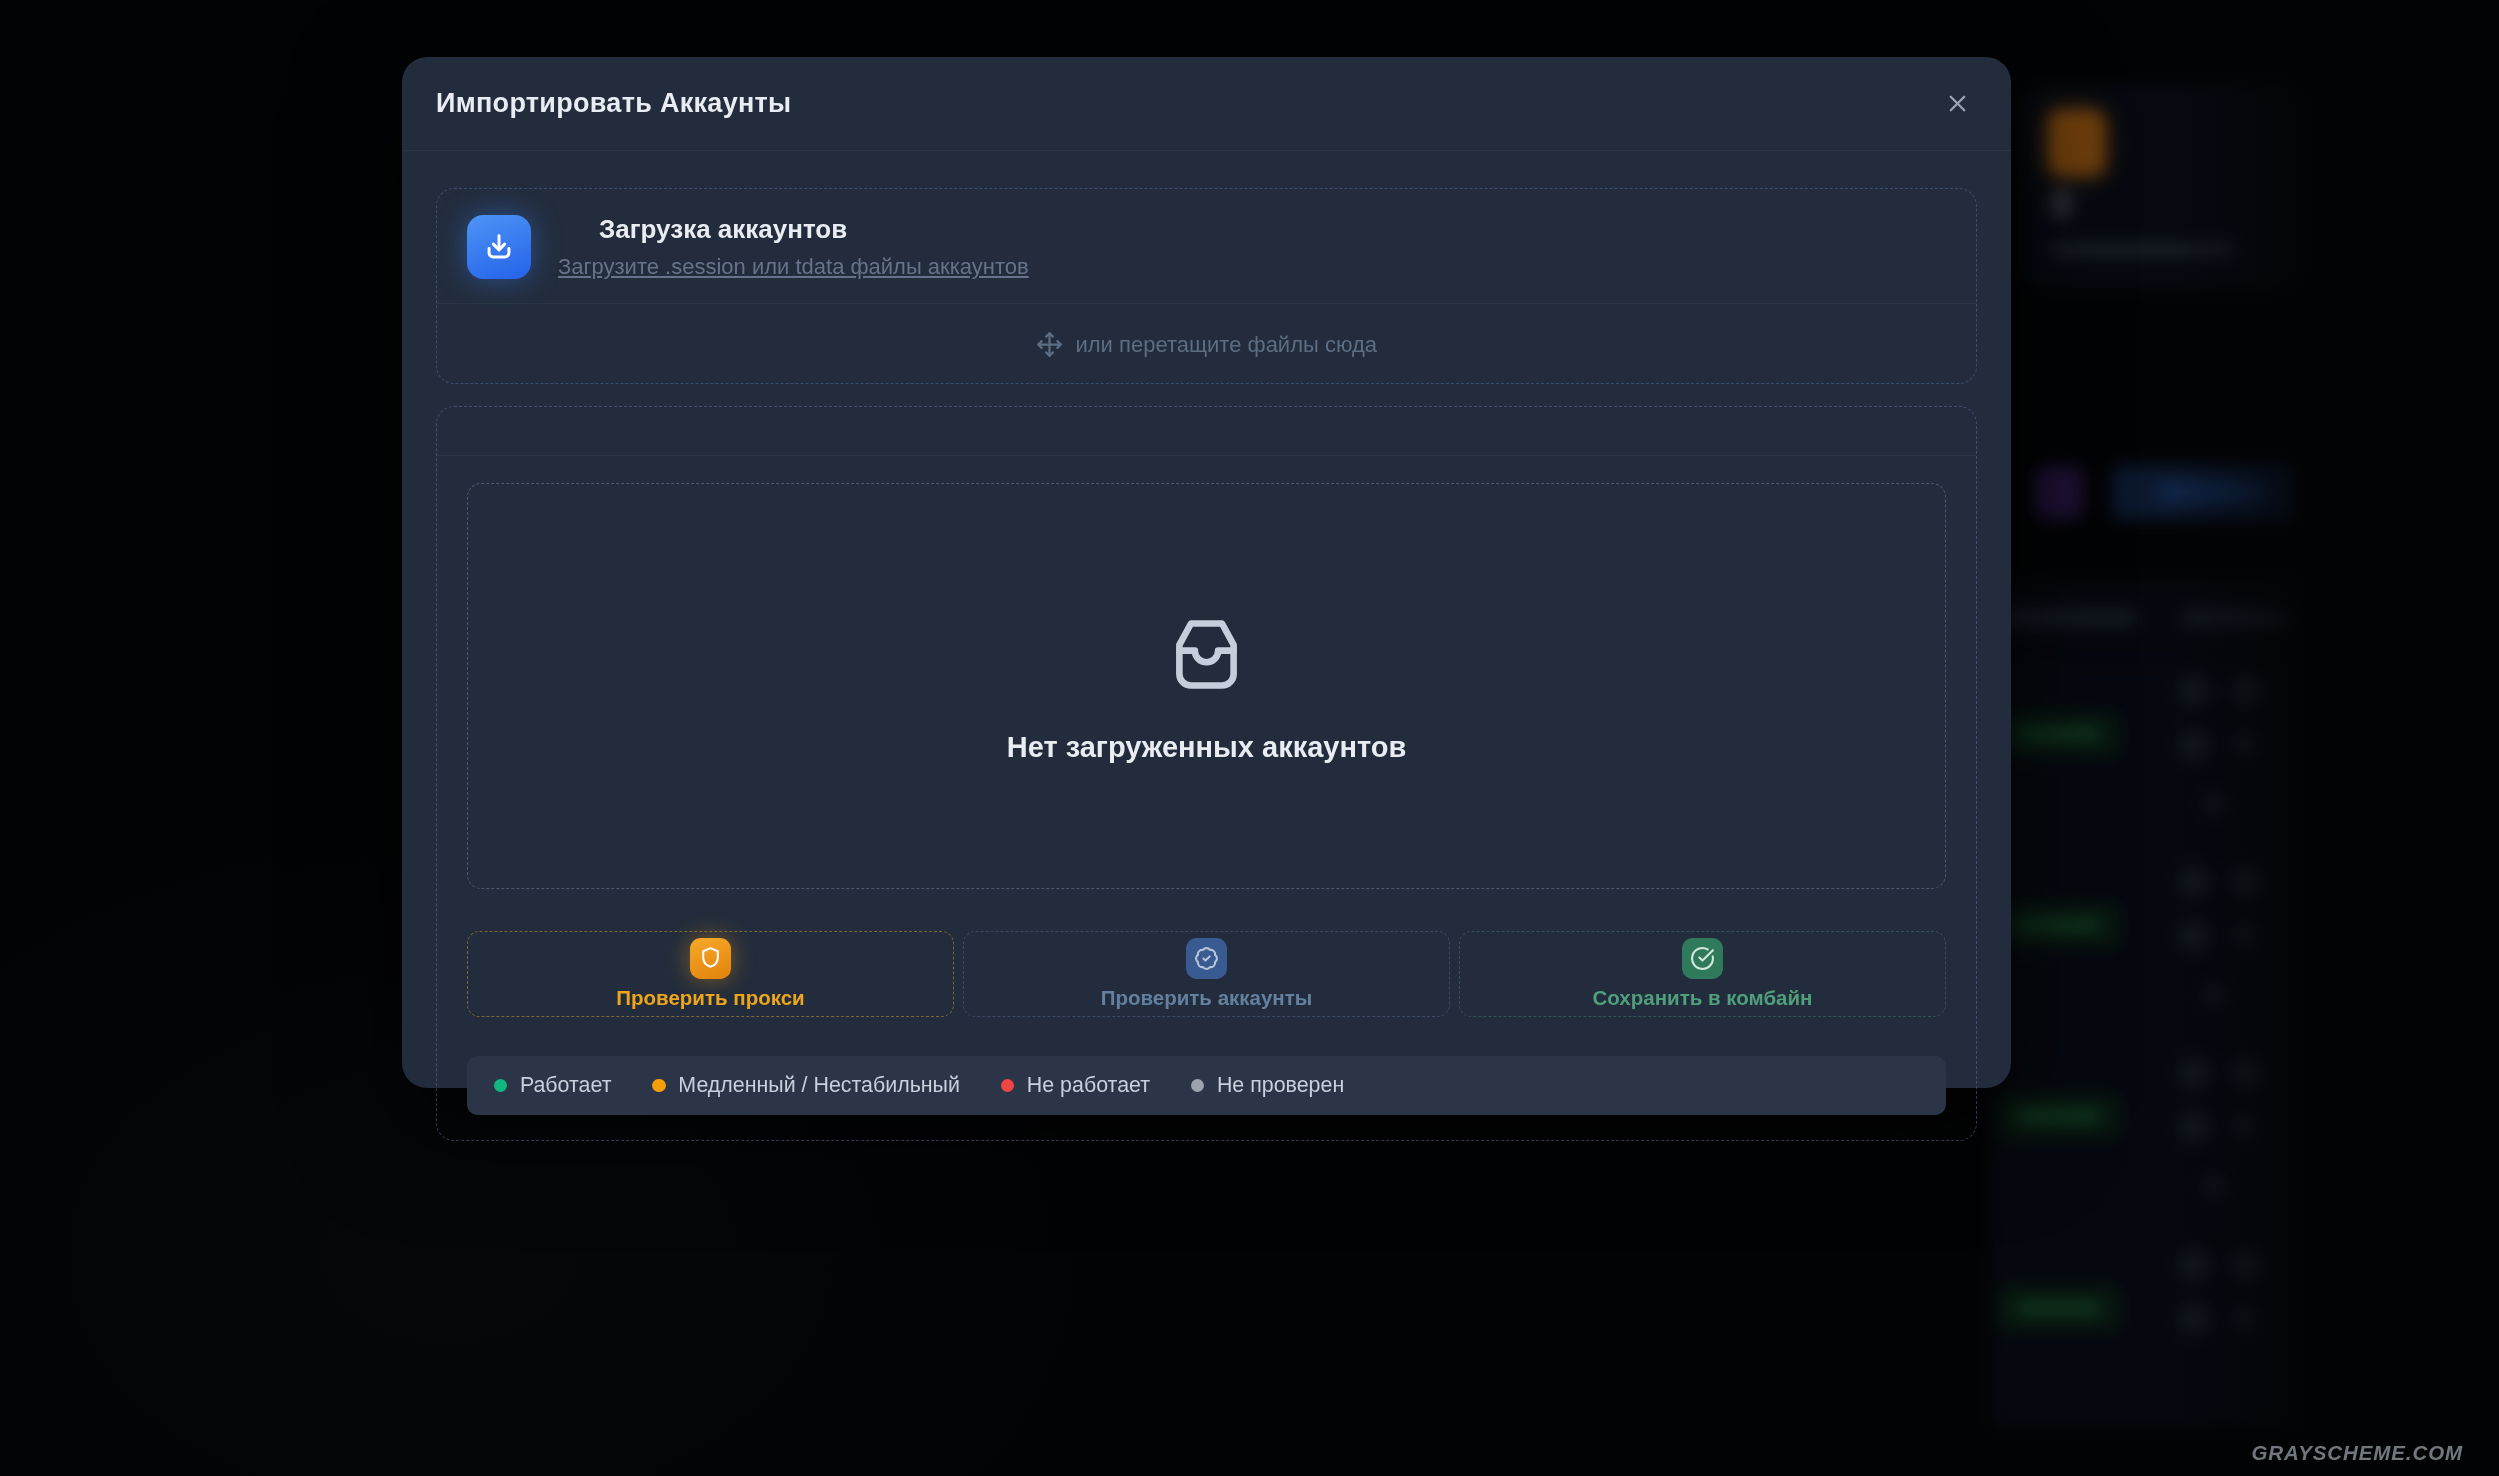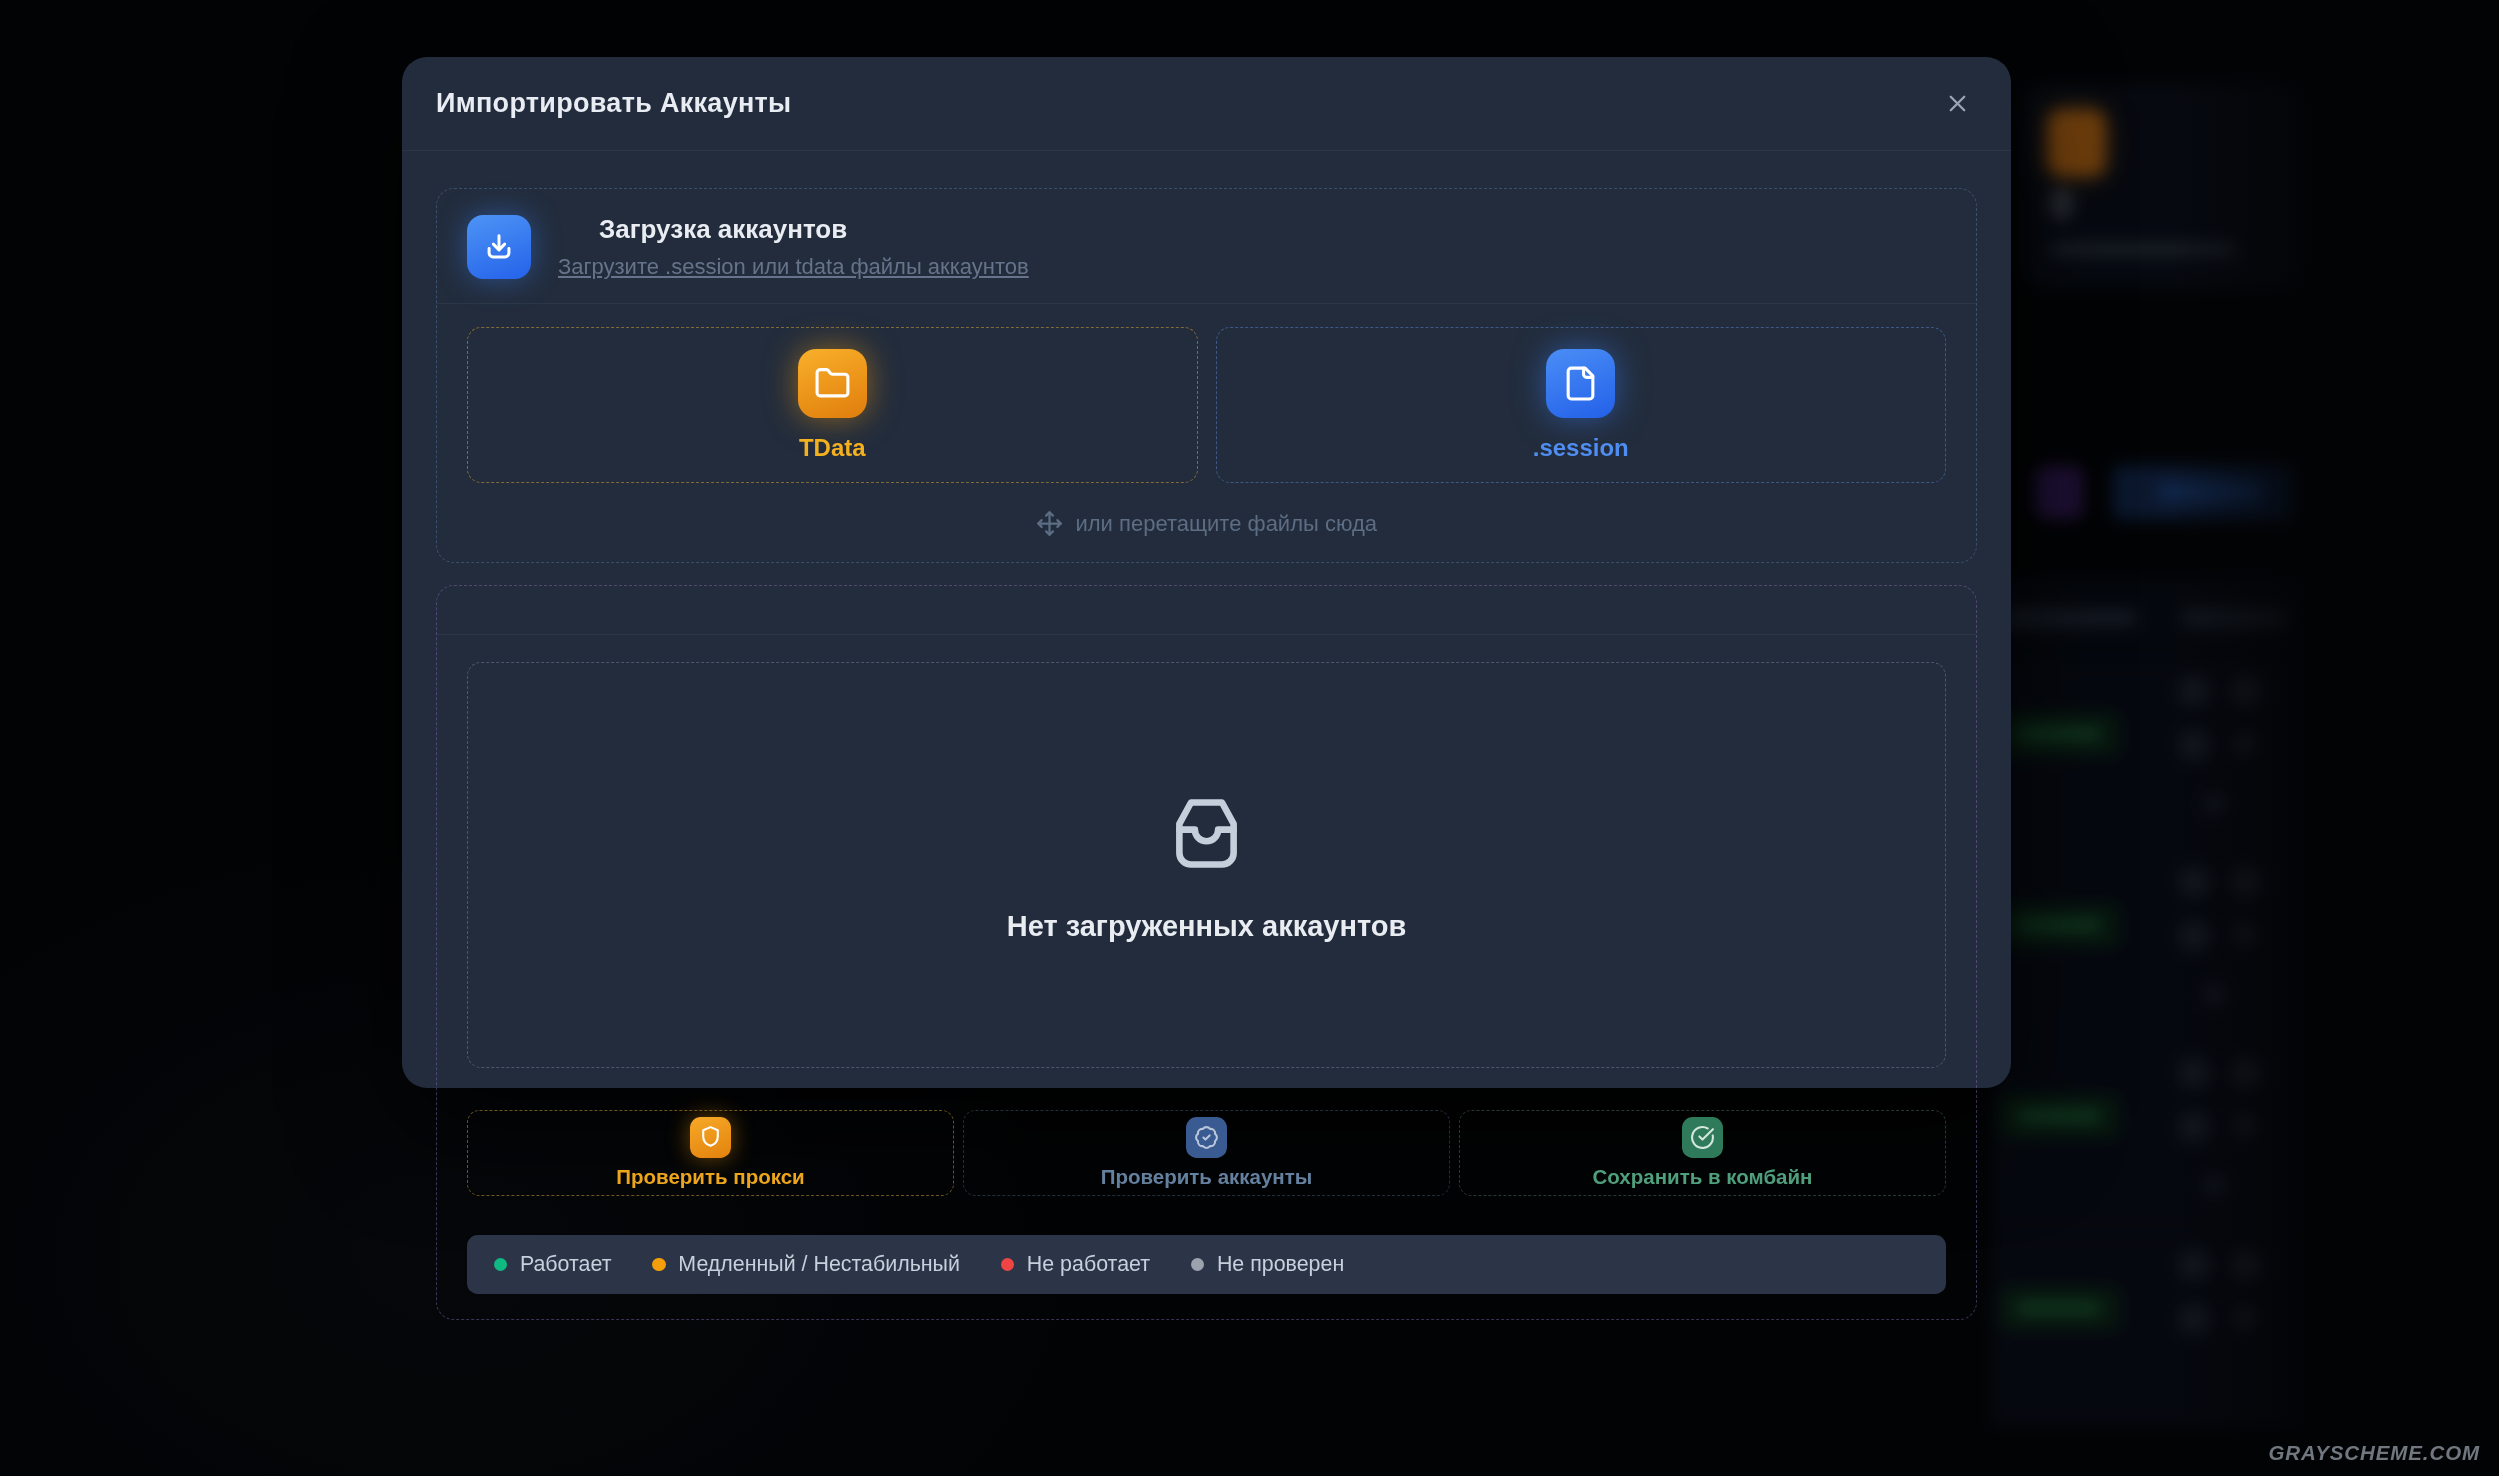--- a/index.html
+++ b/index.html
@@ -98,21 +98,21 @@
   .act-green .act-icon { background:#2e7a5b; color:#d3e7dd; }
   .act-green .action-label { color:#4f9e7c; }
 
   .legend { margin-top:39px; height:59px; background:#2b3547; border-radius:10.7px;
             display:flex; align-items:center; padding:0 27px; gap:41px; }
   .legend-item { display:flex; align-items:center; gap:12.5px; font-size:21.4px; color:#c7d0dc; }
   .dot { width:13.4px; height:13.4px; border-radius:50%; flex:0 0 auto; }
   .dot-green { background:#10b981; } .dot-amber { background:#f59e0b; }
   .dot-red { background:#ef4444; } .dot-gray { background:#9ca3af; }
 
-  .watermark { position:absolute; right:20px; bottom:12.5px; font-size:20.5px; font-weight:700;
+  .watermark { position:absolute; right:37px; bottom:12.5px; font-size:20.5px; font-weight:700;
                font-style:italic; color:#70777f; letter-spacing:0.9px; z-index:6; }
   svg { display:block; }
 </style>
 </head>
 <body>
 
 <div class="screen">
 
   <div class="bg-right">
     <div class="bg-card">
@@ -195,39 +195,20 @@
                 <path d="M5 13v3.2A2.8 2.8 0 0 0 7.8 19h8.4a2.8 2.8 0 0 0 2.8-2.8V13"></path>
               </svg>
           </div>
           <div>
             <div class="sec-title">Загрузка аккаунтов</div>
             <div class="sec-sub">Загрузите .session или tdata файлы аккаунтов</div>
           </div>
         </div>
         <div class="sec-divider"></div>
 
-        <div class="tiles">
-          <div class="tile tile-tdata">
-            <div class="tile-icon ti-orange">
-              <svg width="37" height="37" viewBox="0 0 24 24" fill="none" stroke="#fff" stroke-width="2" stroke-linecap="round" stroke-linejoin="round">
-                  <path d="M20 20a2 2 0 0 0 2-2V8a2 2 0 0 0-2-2h-7.9a2 2 0 0 1-1.69-.9L9.6 3.9A2 2 0 0 0 7.93 3H4a2 2 0 0 0-2 2v13a2 2 0 0 0 2 2Z"></path>
-                </svg>
-            </div>
-            <div class="tile-label lbl-amber">TData</div>
-          </div>
-          <div class="tile tile-session">
-            <div class="tile-icon ti-blue">
-              <svg width="37" height="37" viewBox="0 0 24 24" fill="none" stroke="#fff" stroke-width="2" stroke-linecap="round" stroke-linejoin="round">
-                  <path d="M15 2H6a2 2 0 0 0-2 2v16a2 2 0 0 0 2 2h12a2 2 0 0 0 2-2V7Z"></path>
-                  <path d="M14 2v4a2 2 0 0 0 2 2h4"></path>
-                </svg>
-            </div>
-            <div class="tile-label lbl-blue">.session</div>
-          </div>
-        </div>
 
         <div class="drop-hint">
           <span>
             <svg width="27" height="27" viewBox="0 0 24 24" fill="none" stroke="#5d6d84" stroke-width="2" stroke-linecap="round" stroke-linejoin="round">
                 <path d="M12 2v20"></path>
                 <path d="M2 12h20"></path>
                 <path d="m15 19-3 3-3-3"></path>
                 <path d="m19 9 3 3-3 3"></path>
                 <path d="M5 9l-3 3 3 3"></path>
                 <path d="m9 5 3-3 3 3"></path>

